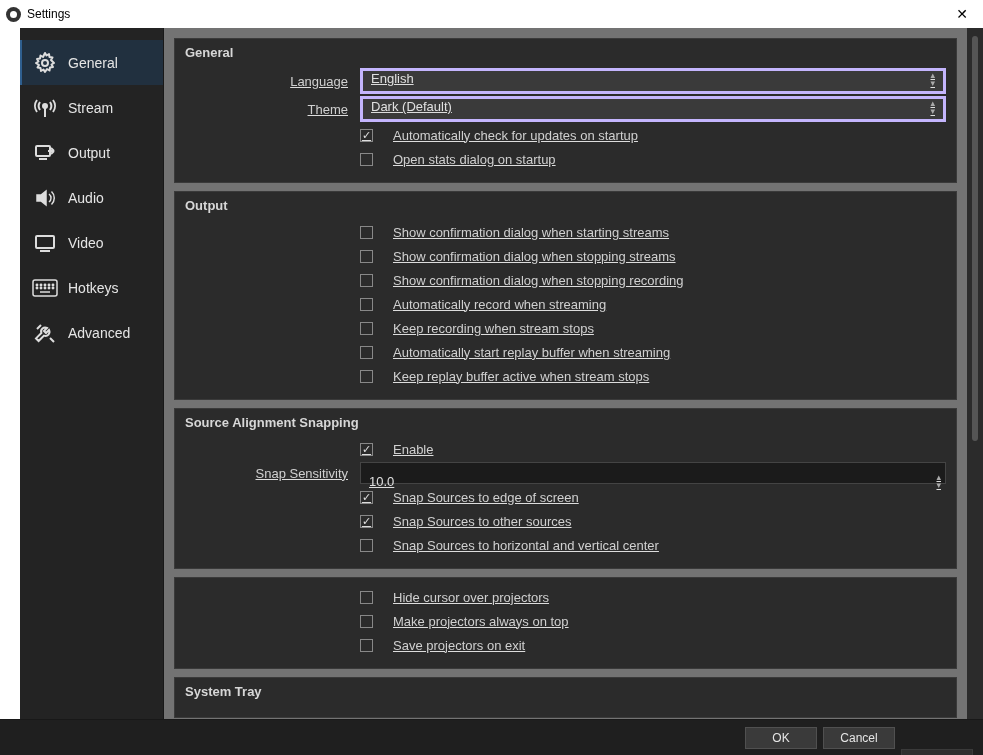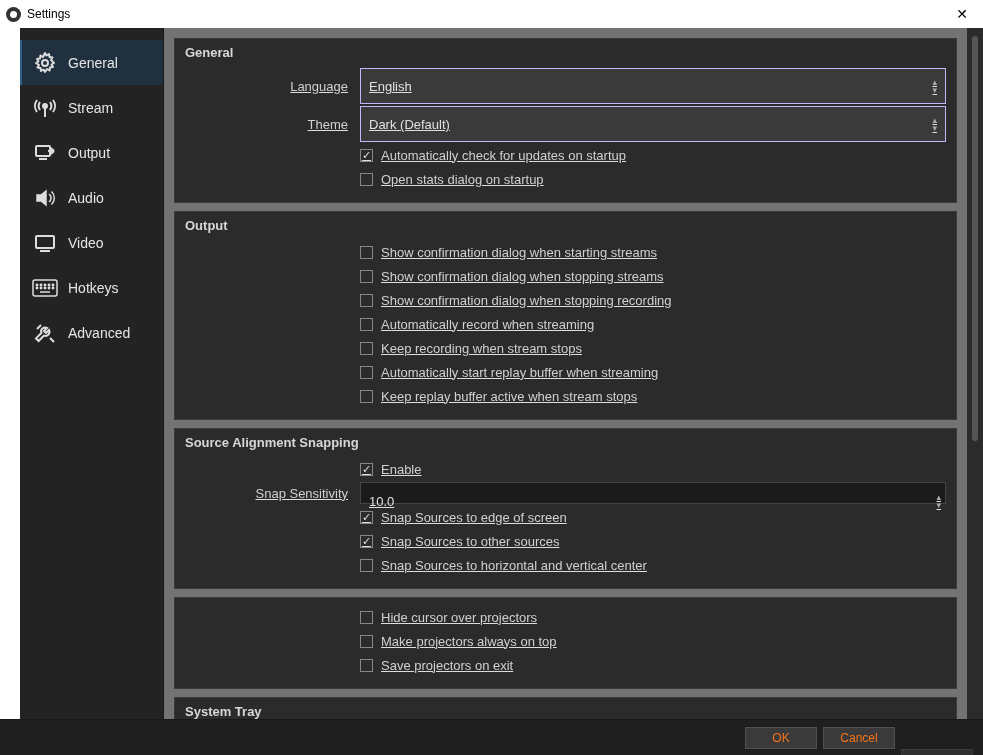--- a/index.html
+++ b/index.html
@@ -117,25 +117,24 @@
   }
   .form-control {
     flex: 1;
     display:flex;
     align-items:center;
   }
   .select {
     flex: 1;
     background: #3a3a3a;
     color: #e0e0e0;
-    border: 1px solid #c4b5fd;
-    height: 36px;
+    border: 3px solid #c4b5fd;
+    height: 26px;
     padding: 0 8px;
     display:flex;
-    align-items:center;
     justify-content:space-between;
     font-size: 13px;
     cursor:pointer;
   }
   .select .updown {
     font-size: 9px;
     color:#aaa;
     line-height:8px;
     display:flex;
     flex-direction:column;
@@ -150,21 +149,21 @@
     align-items:center;
     justify-content:space-between;
     padding:16px 4px 0 8px;
     color:#e0e0e0;
     font-size:13px;
   }
   .spinbox .spinbtns { display:flex;flex-direction:column;line-height:8px;color:#aaa;font-size:9px;cursor:pointer; }
   .checkbox-row {
     display:flex;
     align-items:center;
-    gap:8px;
+    gap:20px;
     padding: 2px 0;
     color:#d0d0d0;
     font-size:13px;
   }
   .cb {
     width:13px;height:13px;
     border:1px solid #888;
     background:#2b2b2b;
     display:flex;
     align-items:center;
@@ -199,21 +198,21 @@
     align-items:center;
     padding: 0 10px;
     gap: 6px;
     border-top:1px solid #181818;
   }
   .btn {
     min-width: 72px;
     height: 22px;
     background: #3a3a3a;
     border: 1px solid #505050;
-    color:#f97316;
+    color:#e5e5e5;
     font-size:12px;
     display:flex;align-items:center;justify-content:center;
     cursor:pointer;
   }
   .btn.disabled { color:#777;background:#2f2f2f;border-color:#3a3a3a;cursor:default;margin-top:45px; }
   svg { display:block; }
 </style>
 </head>
 <body>
 

